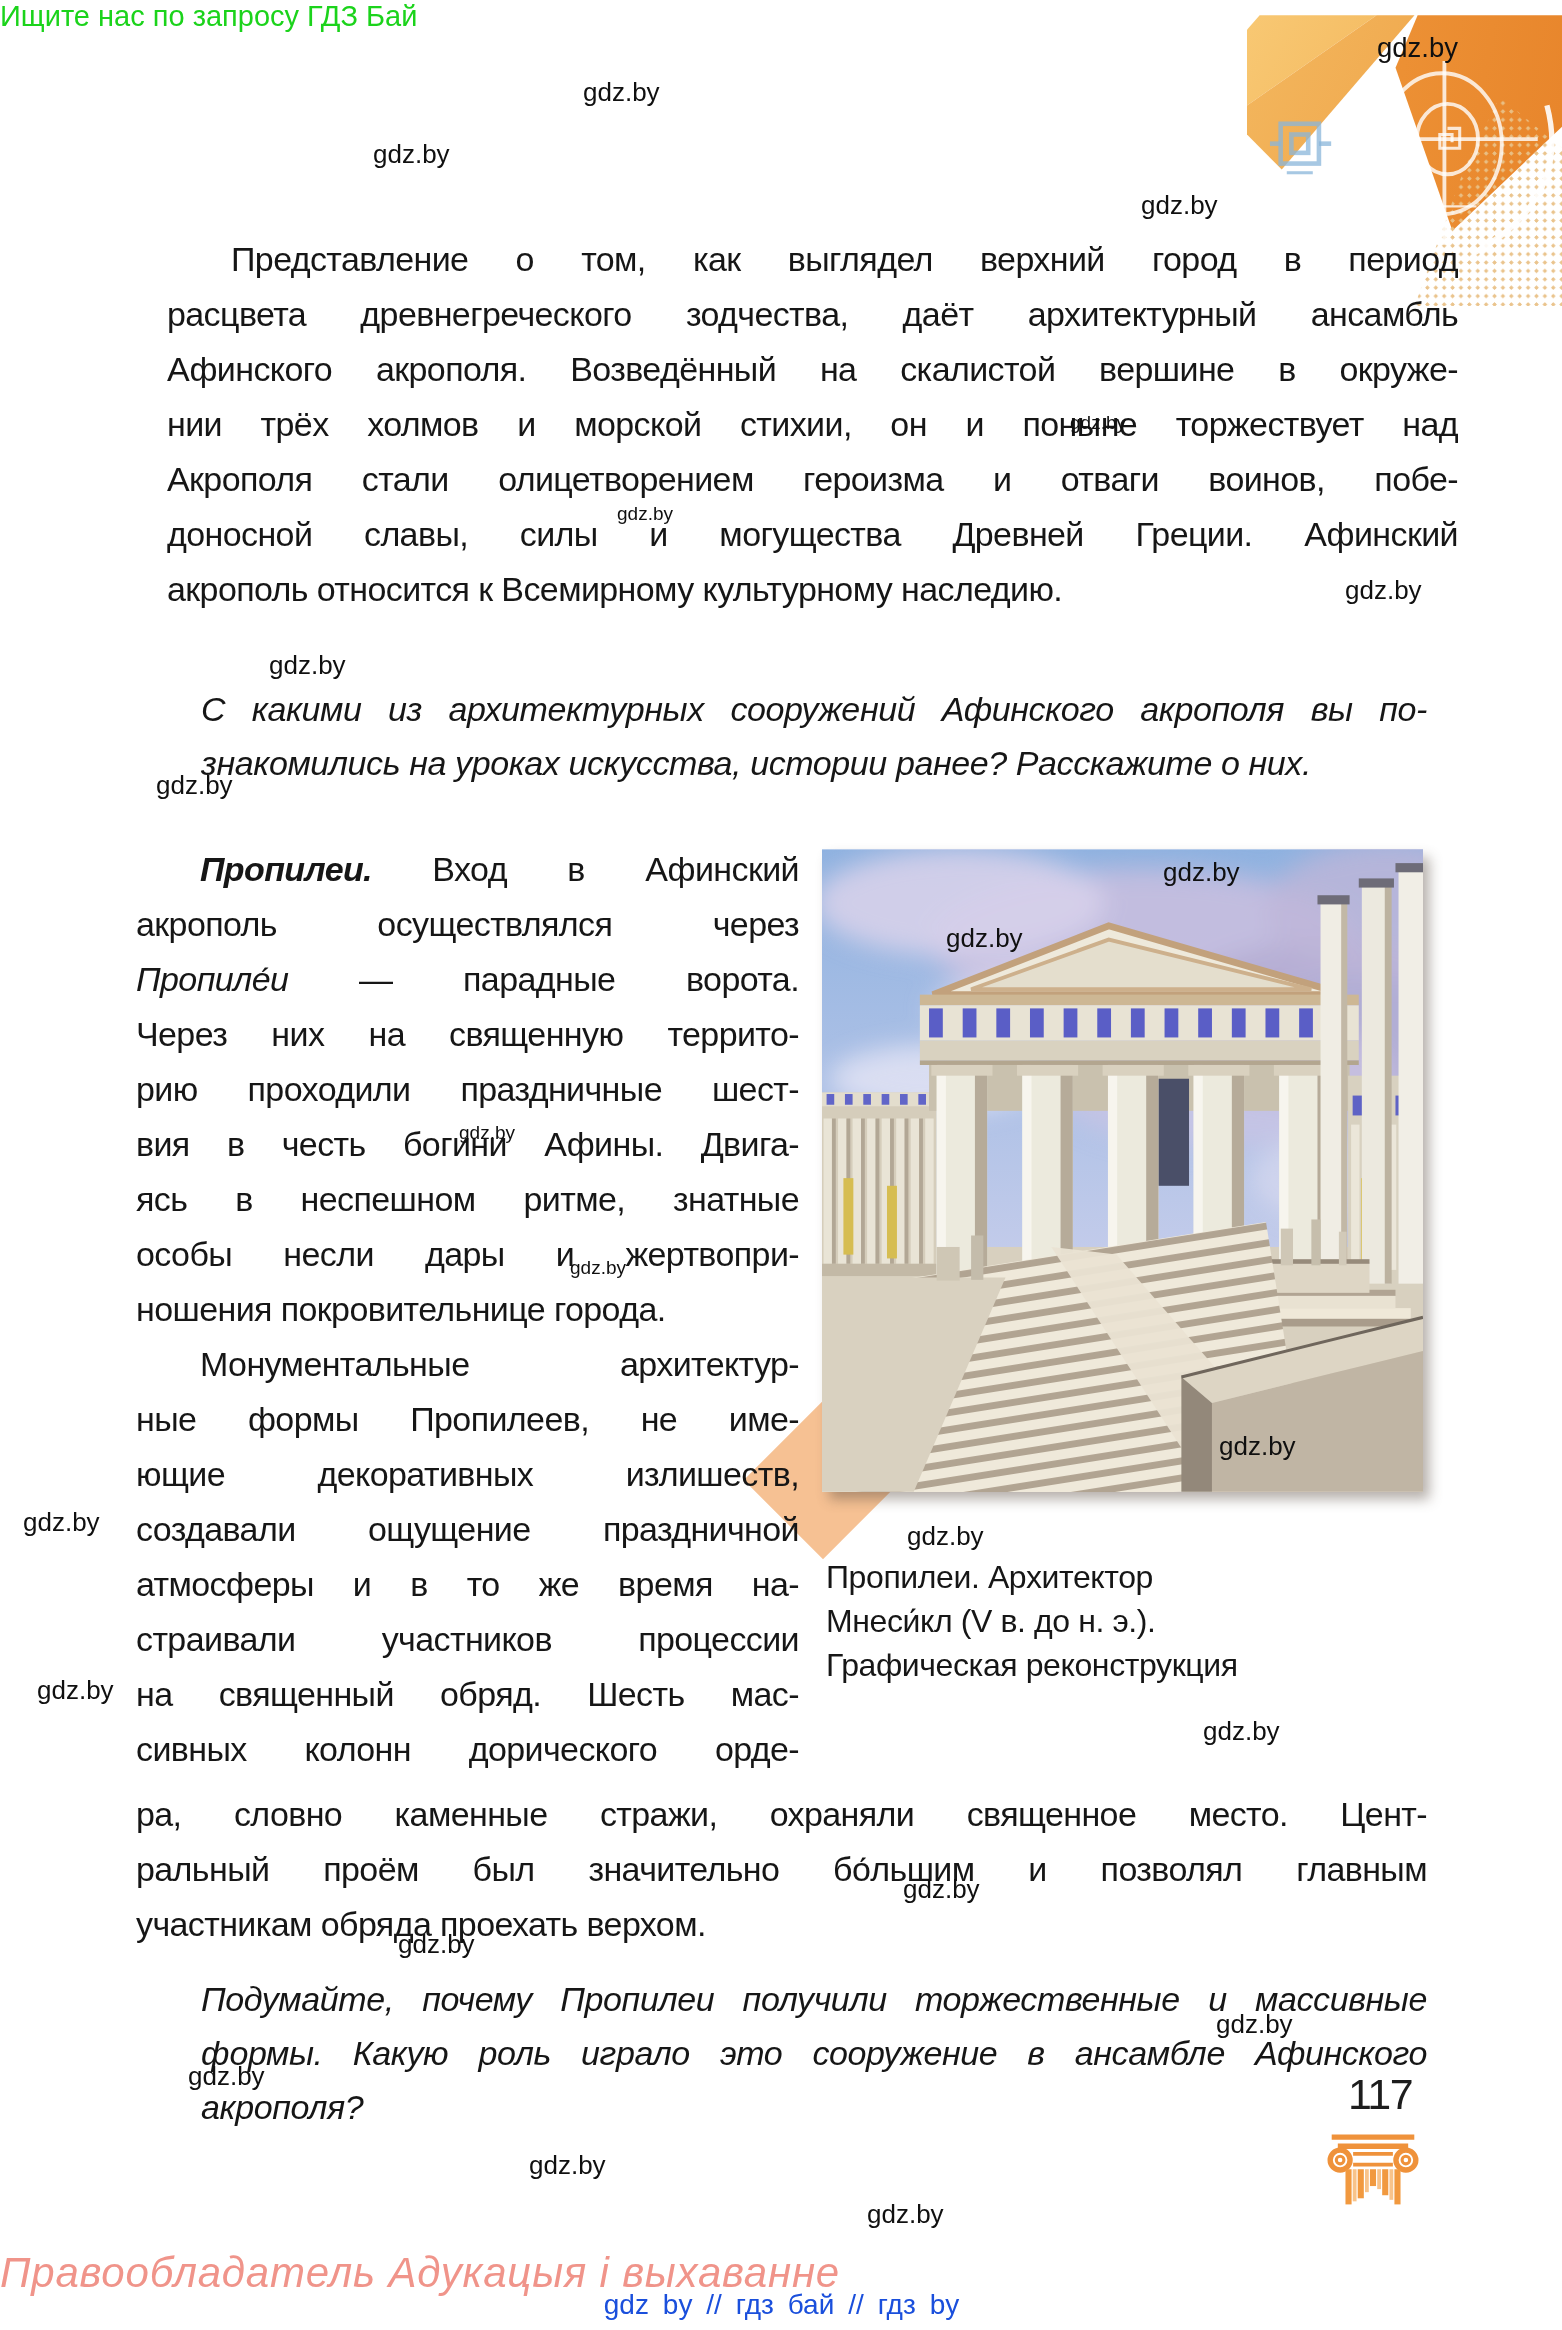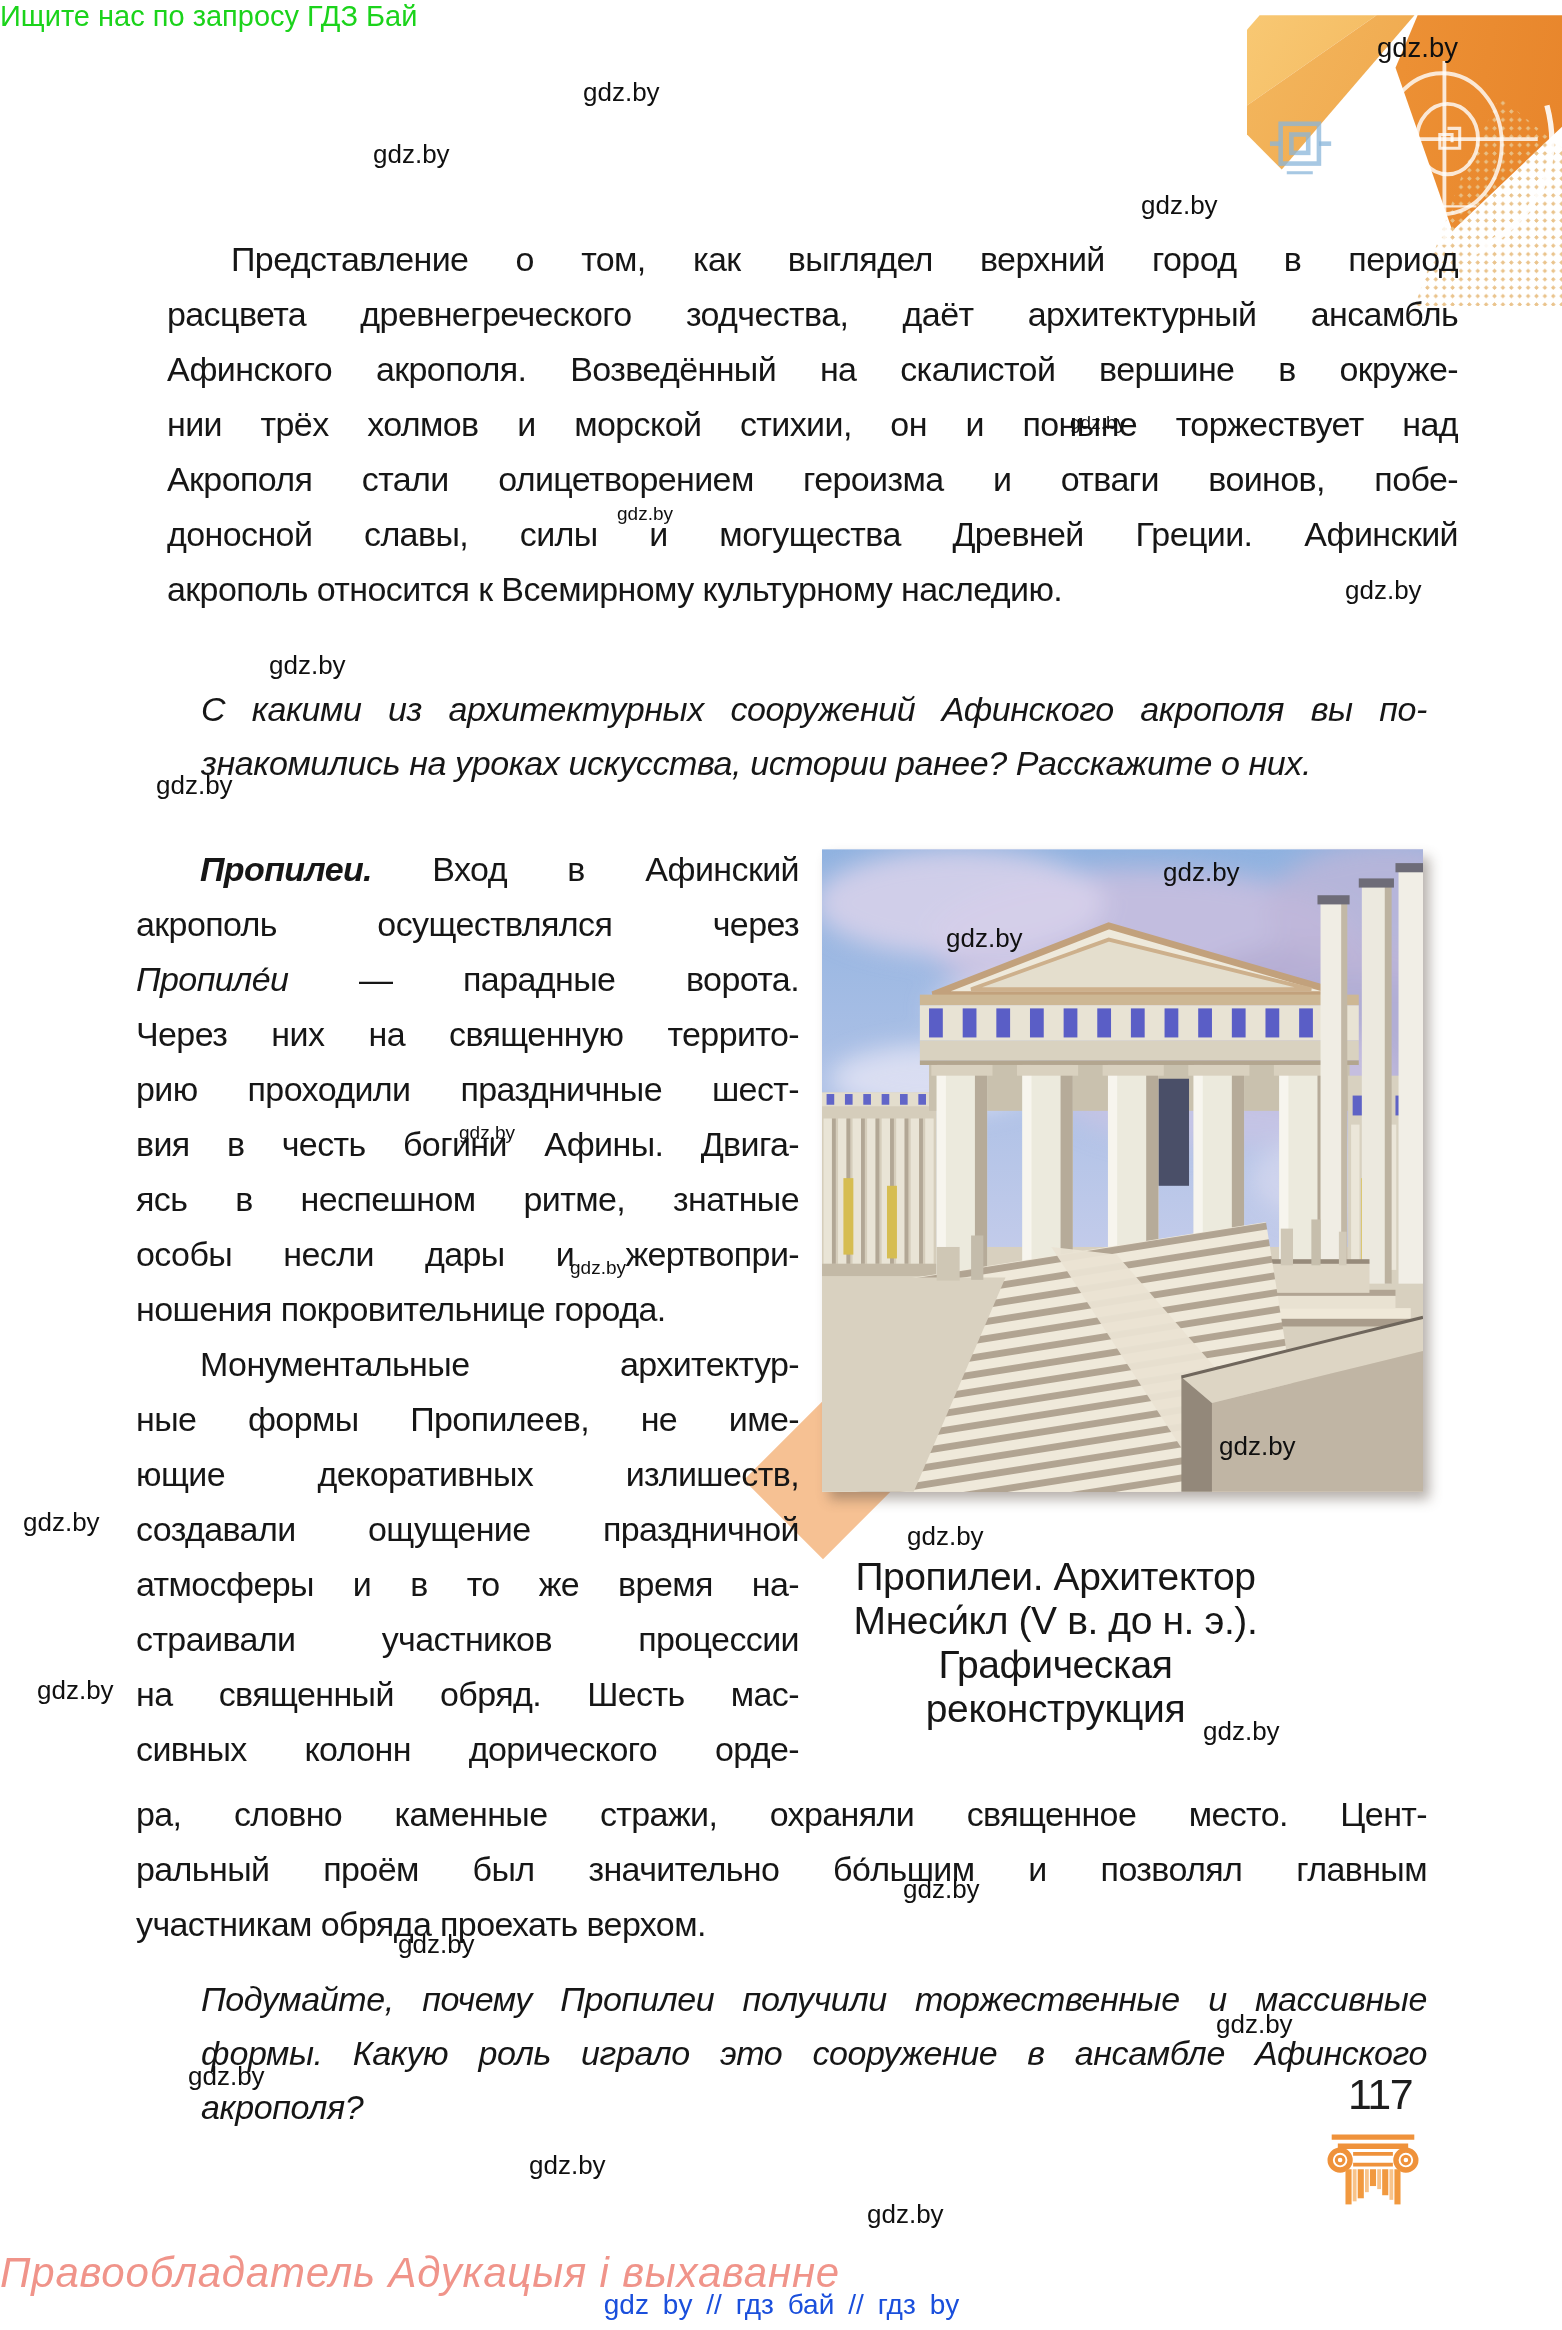--- a/index.html
+++ b/index.html
@@ -37,21 +37,21 @@
   .cg-dots{background-image:radial-gradient(#e9c187 1.8px, rgba(0,0,0,0) 2.1px);
     background-size:8.4px 8.4px; opacity:.95;
     clip-path:polygon(80% 28%, 100% 46%, 100% 100%, 53% 100%, 69% 52%);}
   .cg-svg{position:absolute; inset:0;}
   
   .figure{left:822px; top:849px; width:601px; height:643px; z-index:2;
     box-shadow:6.9px 7.7px 12.2px rgba(90,78,66,.45);}
   .figure svg{display:block;}
   .diamond{left:767px; top:1424px; width:112px; height:112px; background:#f6c193;
     transform:rotate(45deg); z-index:1;}
-  .caption{left:826px; top:1555px; width:459px; font-size:39px; line-height:44px; letter-spacing:-0.4px;text-align:center;}
+  .caption{left:826px; top:1555px; width:459px; font-size:32px; line-height:44px; letter-spacing:-0.4px;}
   
   .col-icon{left:1327px; top:2131px; width:92px; height:78px;}
   .z2{z-index:2;}
 </style>
 </head>
 <body>
 
 <div class="page">
 
   <div class="abs top-banner">Ищите нас по запросу ГДЗ Бай</div>

